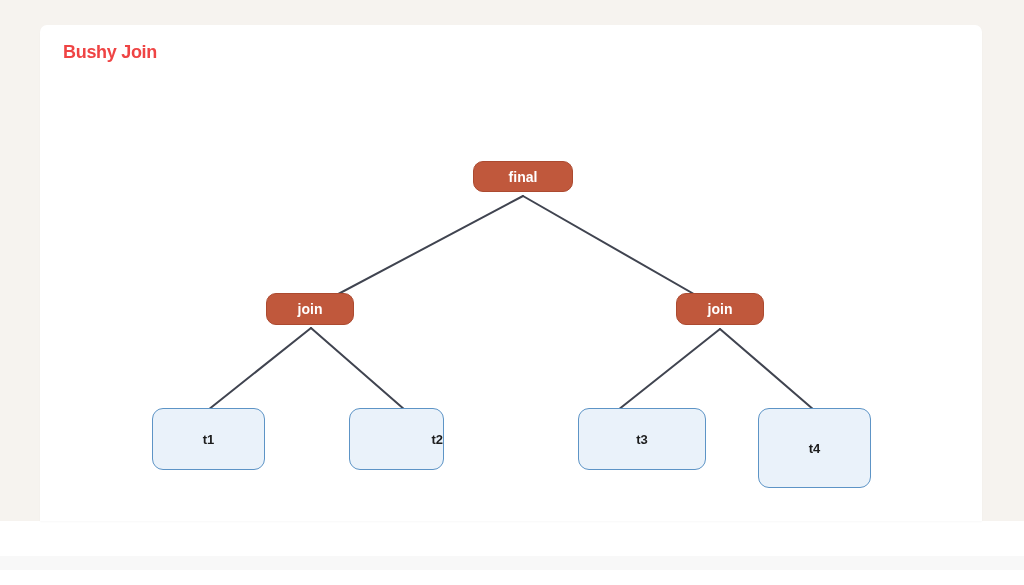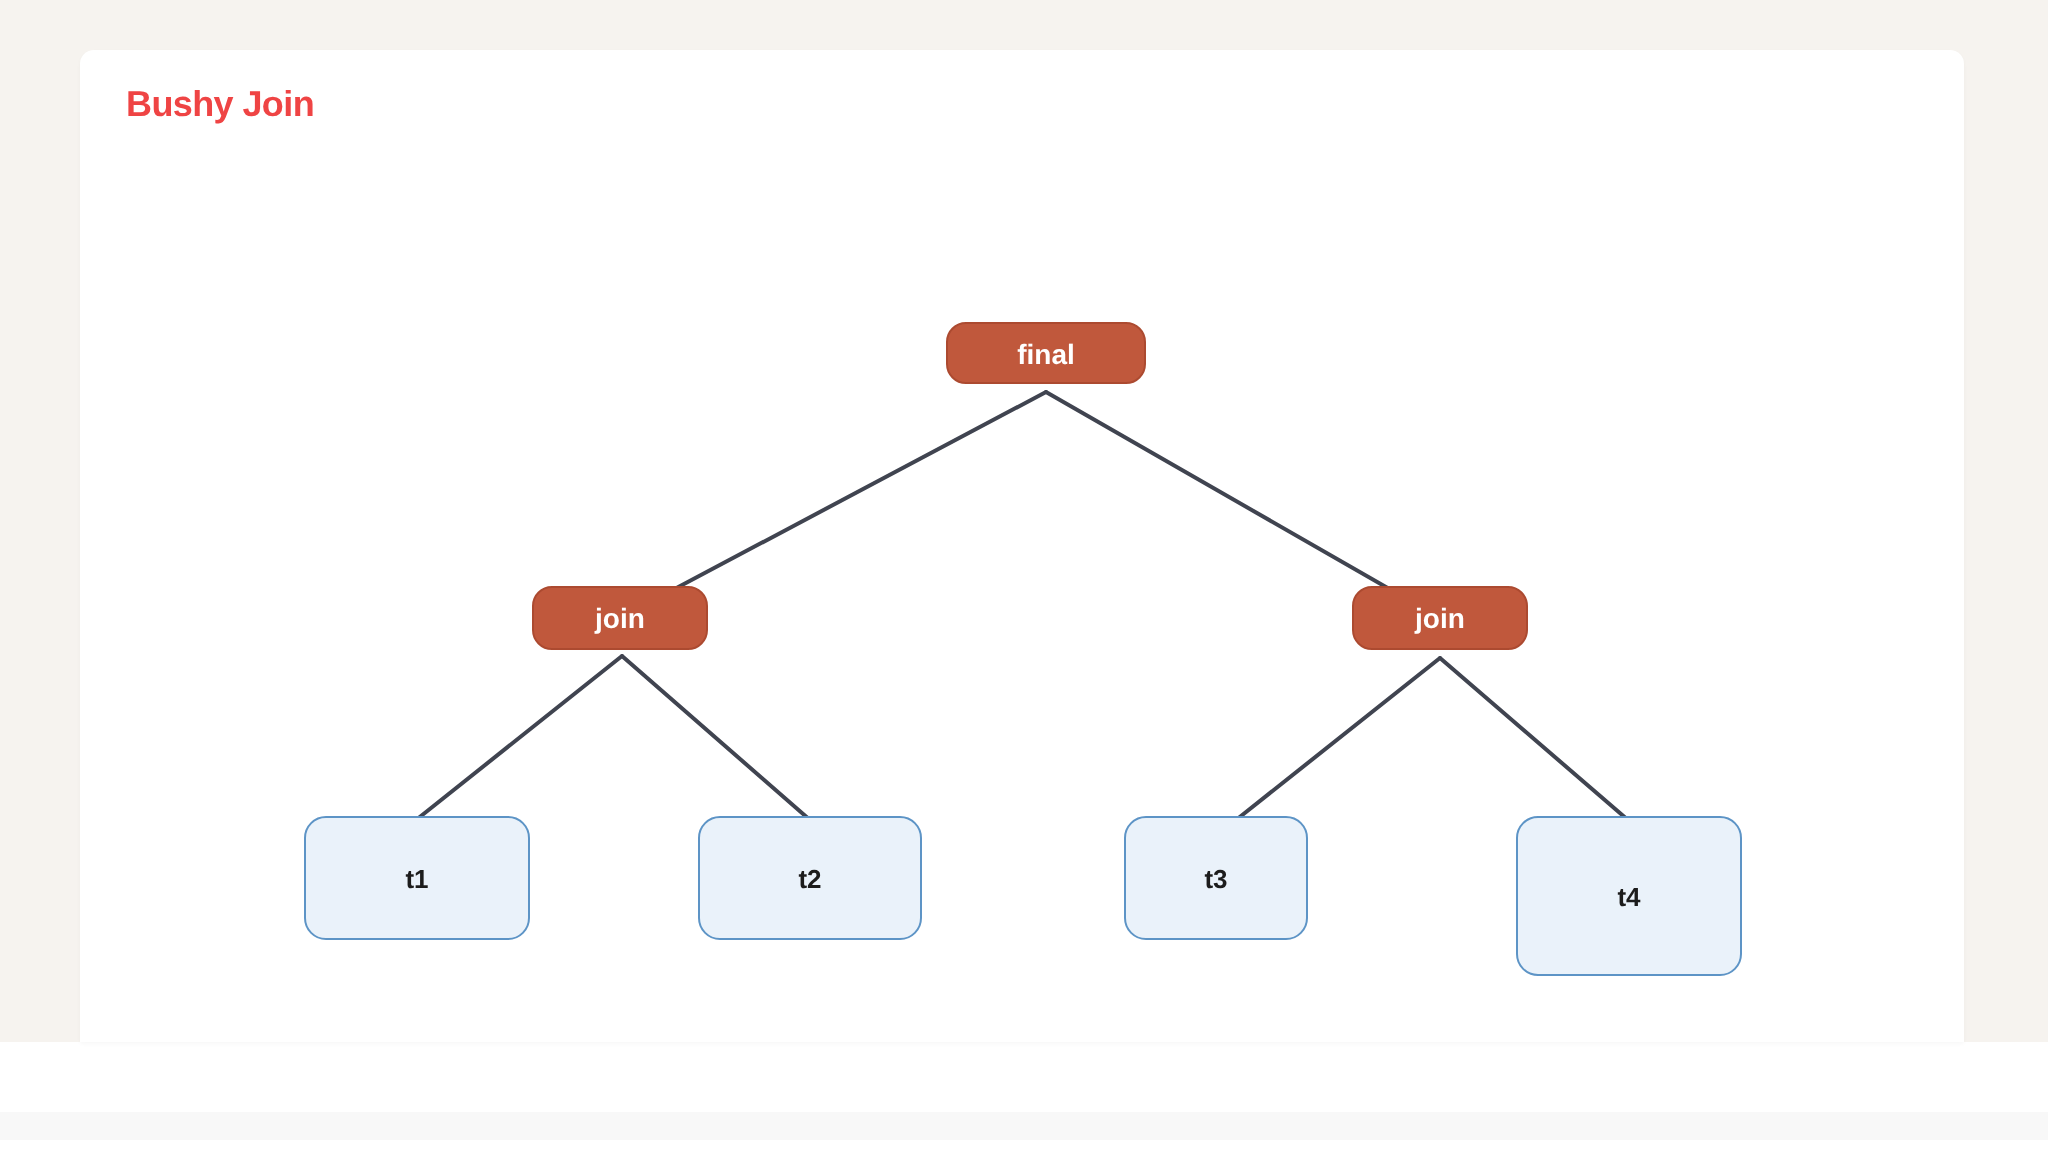--- a/index.html
+++ b/index.html
@@ -111,24 +111,24 @@
         </div>
         <div class="node join" style="left: 266px; top: 293px; width: 88px; height: 32px;">
           <span>join</span>
         </div>
         <div class="node join" style="left: 676px; top: 293px; width: 88px; height: 32px;">
           <span>join</span>
         </div>
         <div class="node table" style="left: 152px; top: 408px; width: 113px; height: 62px;">
           <span>t1</span>
         </div>
-        <div class="node table" style="left: 349px; top: 408px; width: 112px; height: 62px;">
+        <div class="node table" style="left: 349px; top: 408px; width: 95px; height: 62px; justify-content: flex-end;">
           <span>t2</span>
         </div>
-        <div class="node table" style="left: 562px; top: 408px; width: 92px; height: 62px;">
+        <div class="node table" style="left: 578px; top: 408px; width: 128px; height: 62px;">
           <span>t3</span>
         </div>
         <div class="node table" style="left: 758px; top: 408px; width: 113px; height: 80px;">
           <span>t4</span>
         </div>
       </div>
   </div>
 </div>
 
 </body></html>

